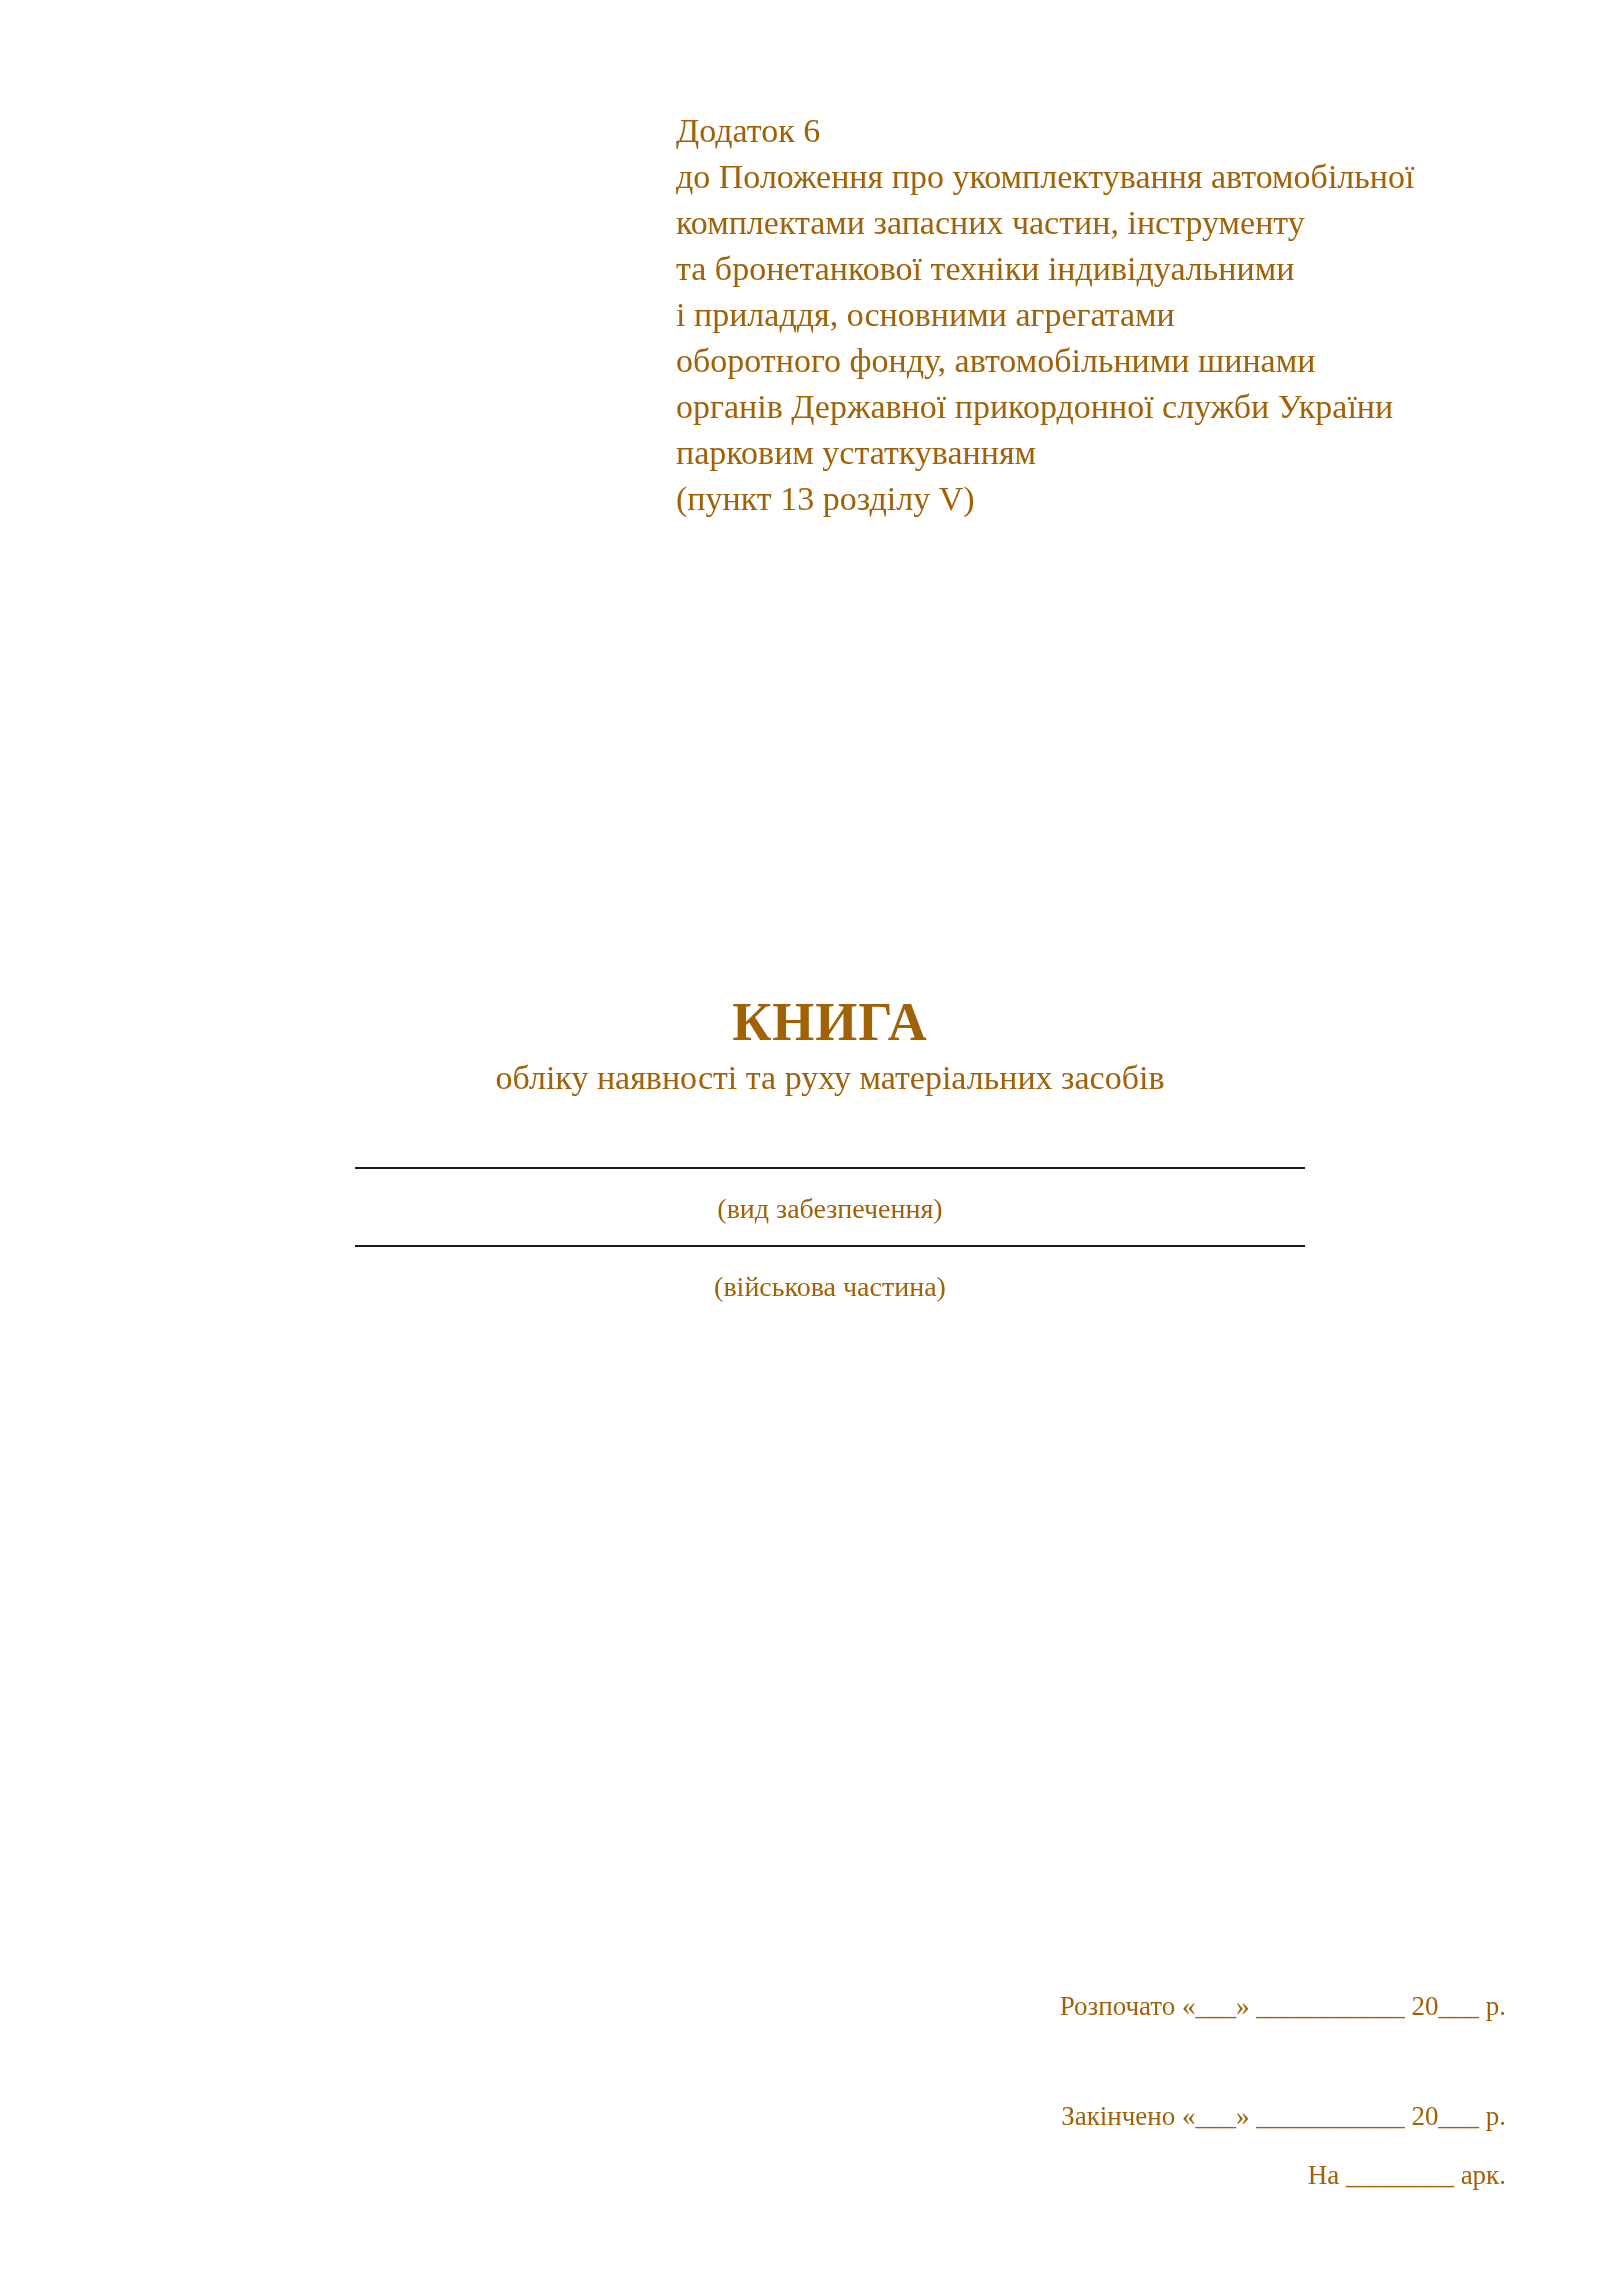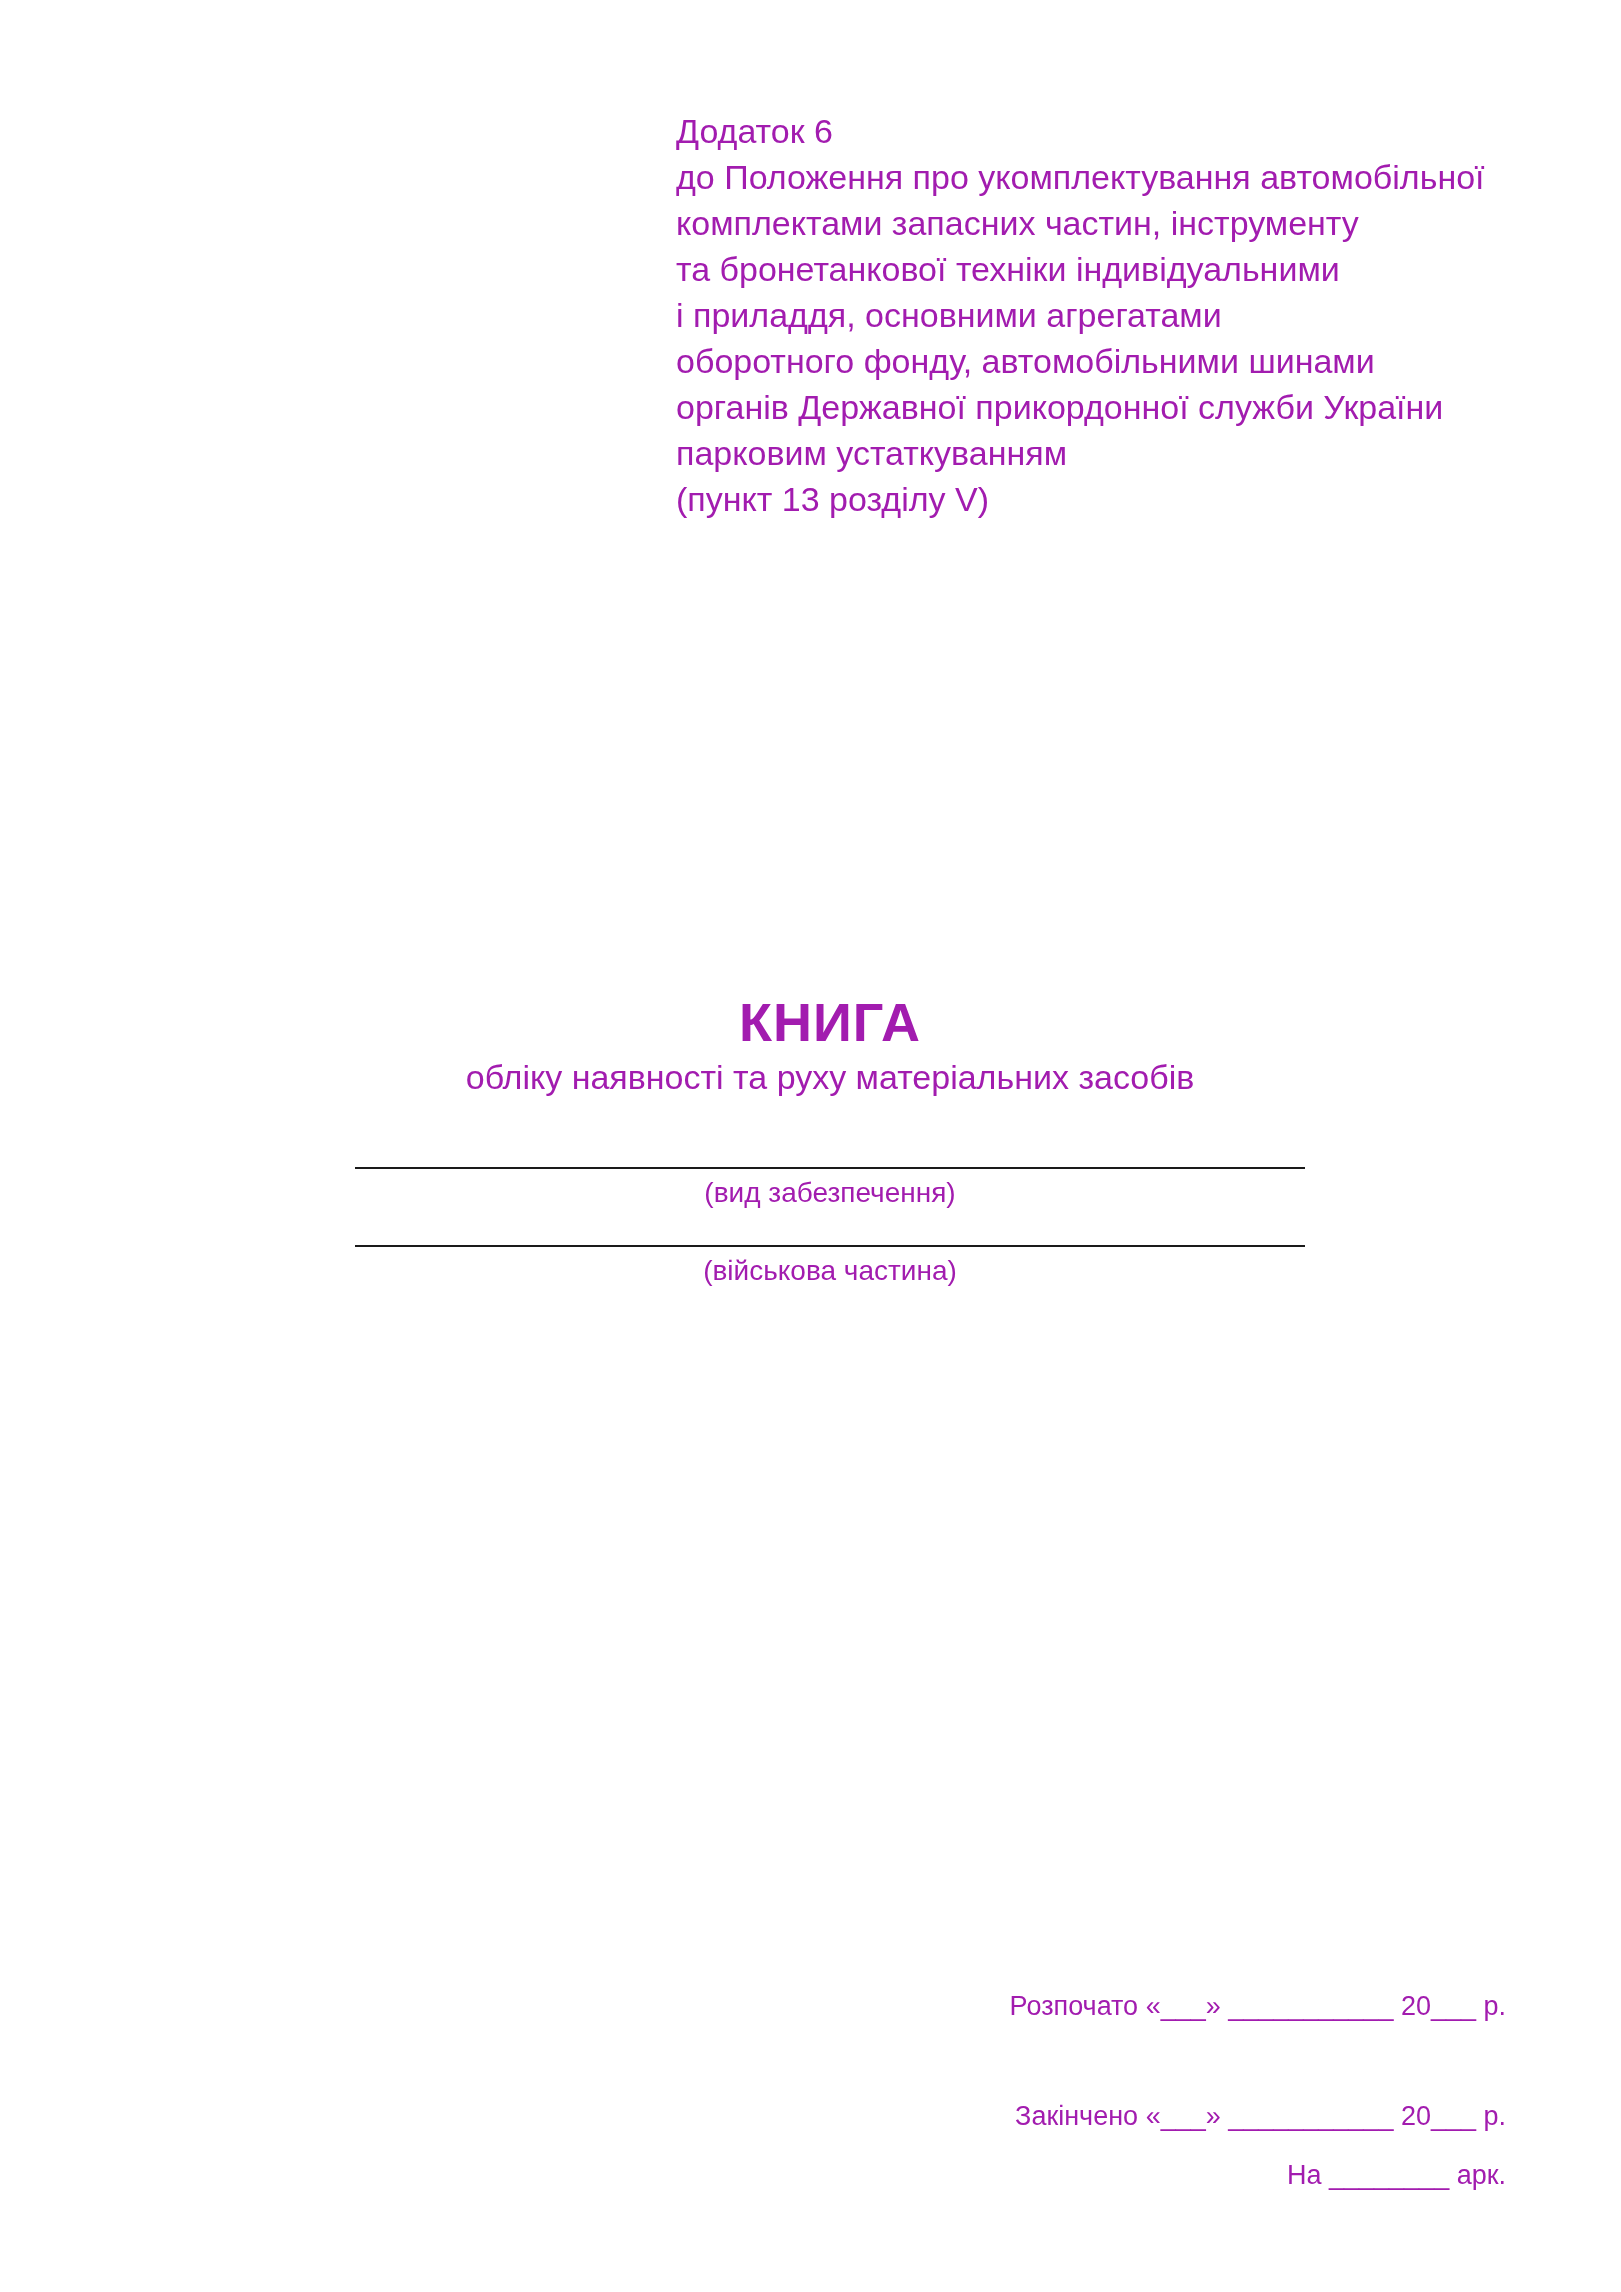--- a/index.html
+++ b/index.html
@@ -6,22 +6,22 @@
   html, body {
     margin: 0;
     padding: 0;
     background: #ffffff;
   }
   .page {
     position: relative;
     width: 1621px;
     height: 2293px;
     background: #ffffff;
-    font-family: Liberation Sans, sans-serif;
-    color: #a21caf;
+    font-family: Liberation Serif, serif;
+    color: #a16207;
     overflow: hidden;
   }
   
   .header-note {
     position: absolute;
     left: 676px;
     top: 108px;
     width: 863px;
     font-size: 34px;
     line-height: 46px;
@@ -55,21 +55,21 @@
     width: 950px;
   }
   .field-supply-type { top: 1167px; }
   .field-military-unit { top: 1245px; }
   .fill-line {
     width: 950px;
     height: 0;
     border-top: 2px solid #1a1a1a;
   }
   .fill-caption {
-    margin-top: 7px;
+    margin-top: 23px;
     text-align: center;
     font-size: 28px;
     line-height: 33px;
   }
   
   .footer-row {
     position: absolute;
     right: 115px;
     text-align: right;
     font-size: 27px;

